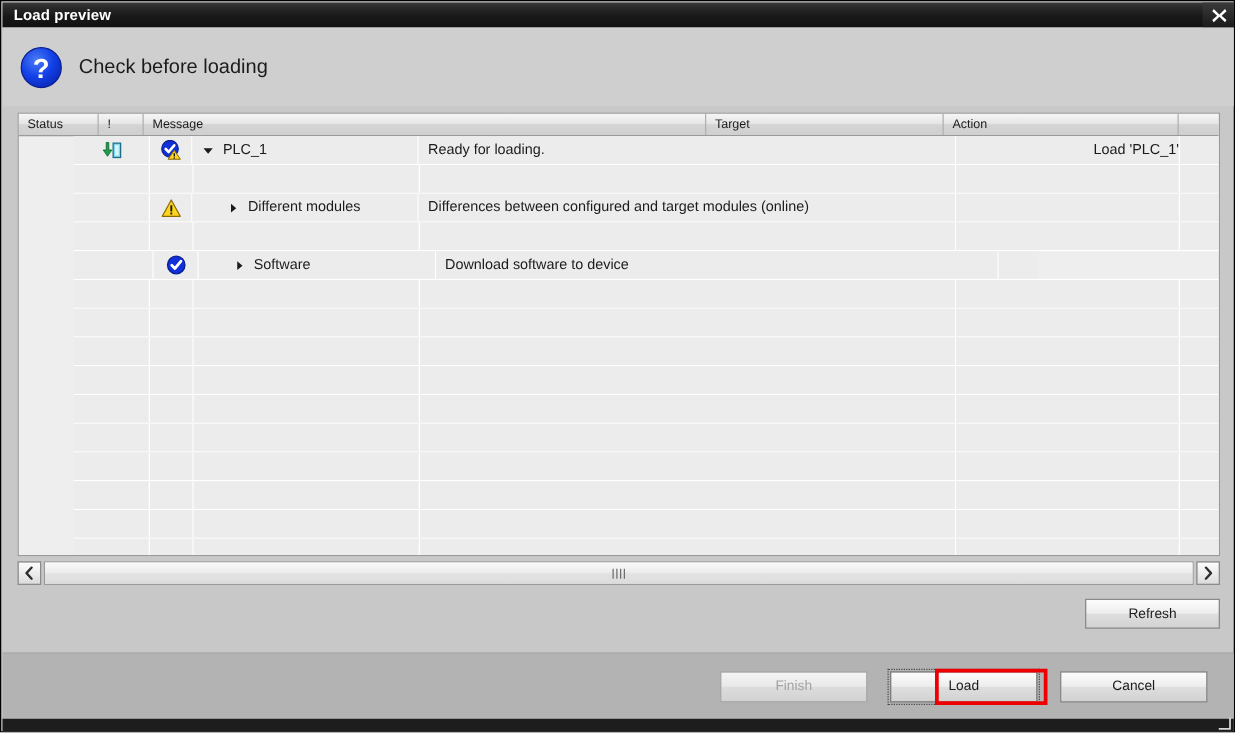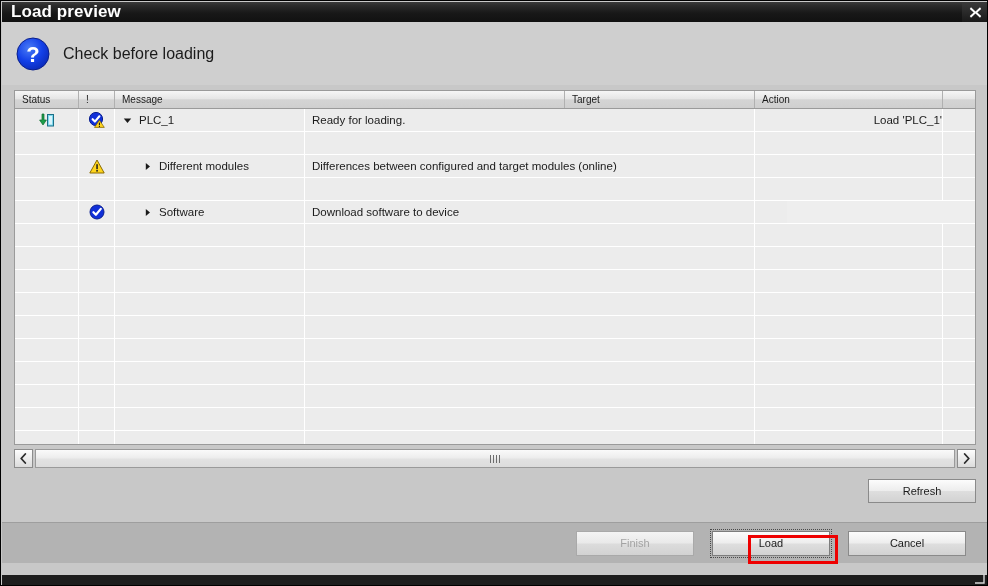--- a/index.html
+++ b/index.html
@@ -28,21 +28,21 @@
     left: 1px; top: 1px;
     width: 986px;
     height: 20px;
     background: linear-gradient(to bottom, #3a3a3a 0%, #2b2b2b 18%, #181818 55%, #111111 100%);
     display: flex;
     align-items: center;
     justify-content: space-between;
   }
   #title-text {
     color: #ffffff;
-    font-size: 17px;
+    font-size: 12px;
     font-weight: bold;
     padding-left: 9px;
     letter-spacing: .1px;
     white-space: nowrap;
   }
   #close-btn {
     width: 26px;
     height: 20px;
     display: flex;
     align-items: center;
@@ -104,21 +104,21 @@
     white-space: nowrap;
   }
 
   .col-status  { width: 64px; }
   .col-excl    { width: 36px; }
   .col-target  { width: 190px; }
   .col-message { width: 450px; }
   .col-action  { width: 188px; }
   .col-tail    { width: 32px; border-right: none; }
 
-  #tbody { background: #eeeeee; }
+  #tbody { background: #eeeeee; margin-left: 44px; }
   .row {
     display: flex;
     height: 23px;
     box-sizing: border-box;
     border-bottom: 1px solid #ffffff;
   }
   .cell {
     box-sizing: border-box;
     height: 22px;
     background: #ececec;
@@ -254,21 +254,21 @@
     top: 521px;
     width: 986px;
     height: 1px;
     background: #9e9e9e;
   }
   #footer {
     position: absolute;
     left: 1px;
     top: 522px;
     width: 986px;
-    height: 40px;
+    height: 52px;
     background: #b3b3b3;
     display: flex;
     align-items: center;
     justify-content: flex-end;
     gap: 18px;
     padding-right: 22px;
     box-sizing: border-box;
   }
   #footer .btn { min-width: 118px; height: 25px; }
 

